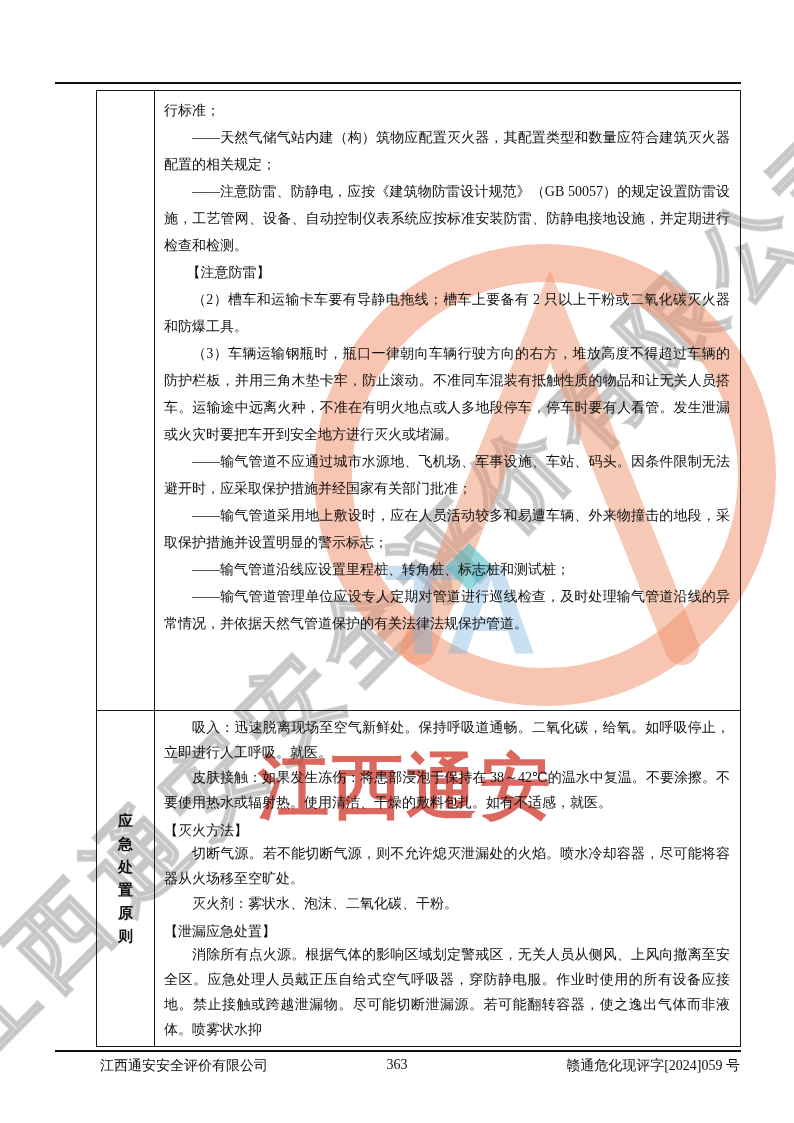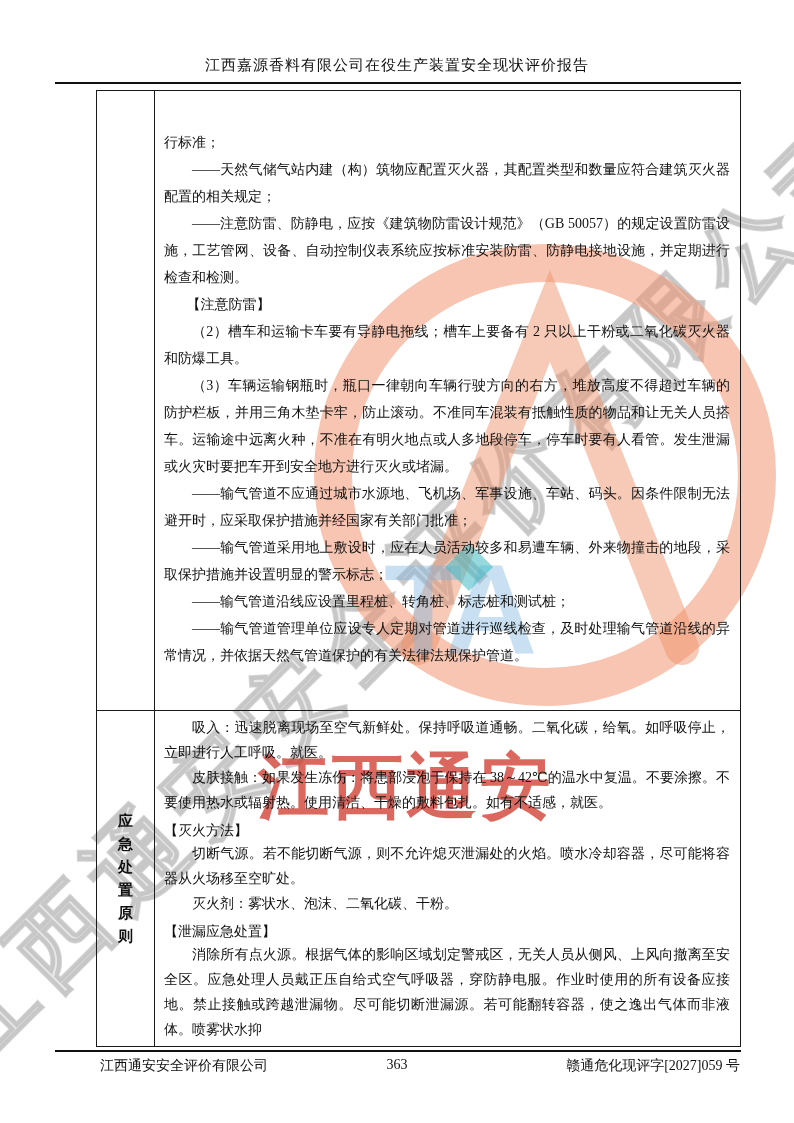--- a/index.html
+++ b/index.html
@@ -66,21 +66,21 @@
   }
   .content-cell {
     flex:1; overflow:hidden; padding:6px 10px 0 9px;
     font-size:14px; color:#111;
   }
   .content-cell p { text-align:justify; margin:0; }
   .t-row-1 .content-cell p { line-height:27px; }
   .t-row-2 .content-cell { padding-top:4px; }
   .t-row-2 .content-cell p { line-height:25px; }
   .content-cell .p-body  { text-indent:2em; }
-  .content-cell .p-cont  { text-indent:0;margin-top:32px; }
+  .content-cell .p-cont  { text-indent:0; }
   .content-cell .p-headi { text-indent:1.6em; line-height:24px; }
   .t-row-2 .content-cell .p-head { line-height:21px; margin-top:5px; text-indent:0; }
   .t-row-2 .content-cell .p-head:first-child { margin-top:0; }
   
   .doc-footer-rule {
     position:absolute; top:1050px; left:55px; width:686px;
     border-top:2px solid #111;
   }
   .doc-footer {
     position:absolute; top:1057px; left:0; width:100%; height:22px;
@@ -100,21 +100,20 @@
     <div class="wm-gray">江西通安安全评价有限公司</div>
     <svg class="wm-logo" width="500" height="500" viewBox="0 0 500 500">
       <circle cx="245" cy="245" r="212" fill="none" stroke="rgba(239,144,105,0.52)" stroke-width="38"></circle>
       <path d="M118 418 L250 86 L382 418" fill="none" stroke="rgba(239,144,105,0.48)" stroke-width="34" stroke-linecap="round"></path>
     </svg>
     <div class="wm-ta">TA</div>
     <div class="wm-diamond"></div>
     <div class="wm-red">江西通安</div>
   </div>
 
-  <div class="doc-header-title">江西嘉源香料有限公司在役生产装置安全现状评价报告</div>
   <div class="doc-header-rule"></div>
 
   <div class="doc-table">
     <div class="t-row t-row-1">
       <div class="label-cell">
         <div class="v-text"></div>
       </div>
       <div class="content-cell">
           <p class="p-cont">行标准；</p>
           <p class="p-body">——天然气储气站内建（构）筑物应配置灭火器，其配置类型和数量应符合建筑灭火器配置的相关规定；</p>
@@ -141,16 +140,16 @@
           <p class="p-head">【泄漏应急处置】</p>
           <p class="p-body">消除所有点火源。根据气体的影响区域划定警戒区，无关人员从侧风、上风向撤离至安全区。应急处理人员戴正压自给式空气呼吸器，穿防静电服。作业时使用的所有设备应接地。禁止接触或跨越泄漏物。尽可能切断泄漏源。若可能翻转容器，使之逸出气体而非液体。喷雾状水抑</p>
         </div>
     </div>
   </div>
 
   <div class="doc-footer-rule"></div>
   <div class="doc-footer">
     <span class="footer-left">江西通安安全评价有限公司</span>
     <span class="footer-center">363</span>
-    <span class="footer-right">赣通危化现评字[2027]059 号</span>
+    <span class="footer-right">赣通危化现评字[2024]059 号</span>
   </div>
 
 </div>
 
 </body></html>

